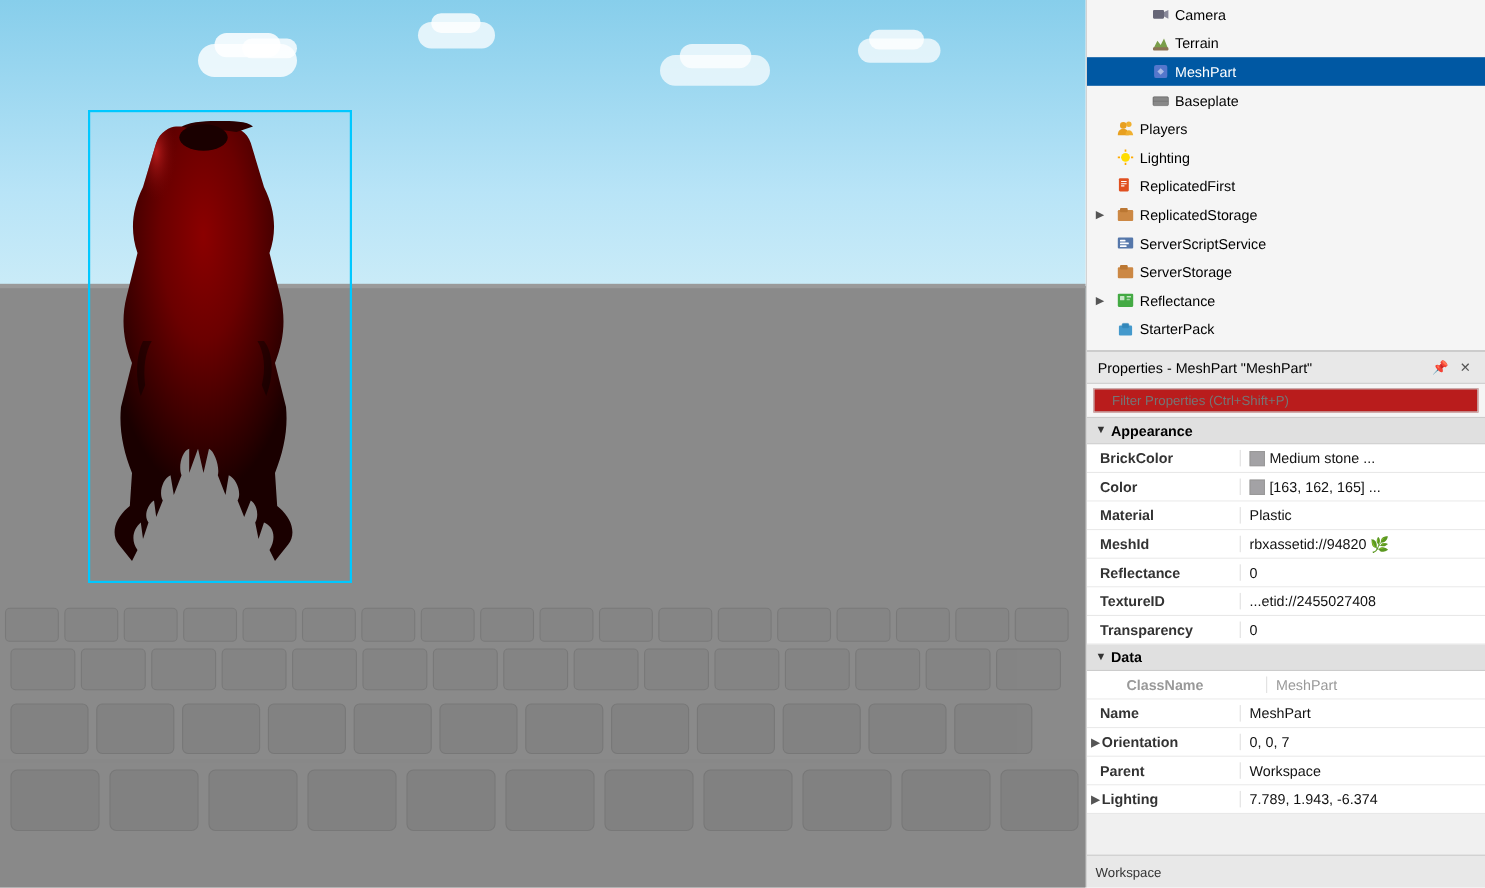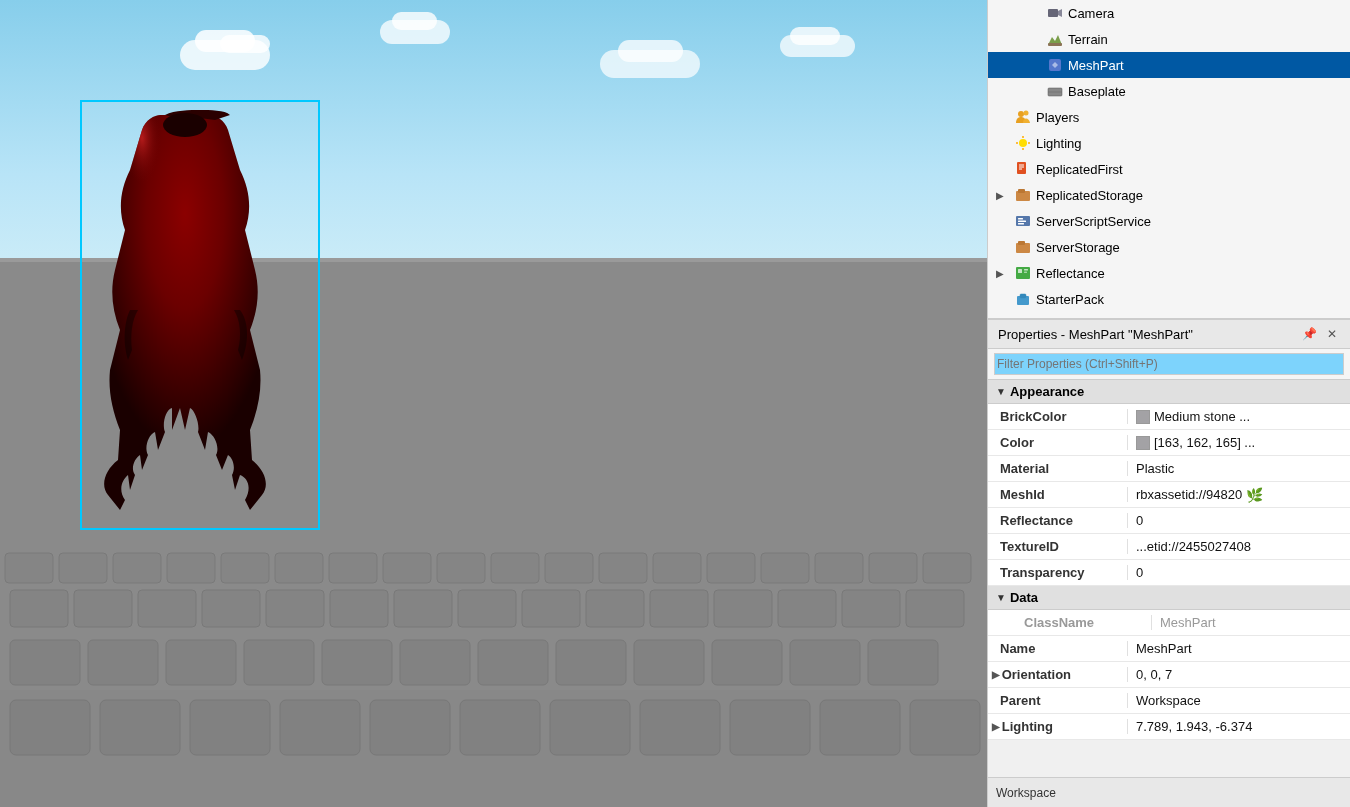--- a/index.html
+++ b/index.html
@@ -176,24 +176,24 @@
 
     .filter-bar {
       padding: 4px 6px;
       background: #f5f5f5;
       border-bottom: 1px solid #ccc;
       flex-shrink: 0;
     }
 
     .filter-input {
       width: 100%;
-      padding: 3px 2px;
+      padding: 3px 16px;
       font-size: 12px;
       border: 1px solid #ccc;
-      background: #7dd3fc;
+      background: #b91c1c;
       outline: none;
     }
 
     .properties-body {
       flex: 1;
       overflow-y: auto;
     }
 
     .properties-body::-webkit-scrollbar { width: 8px; }
     .properties-body::-webkit-scrollbar-track { background: #f5f5f5; }

